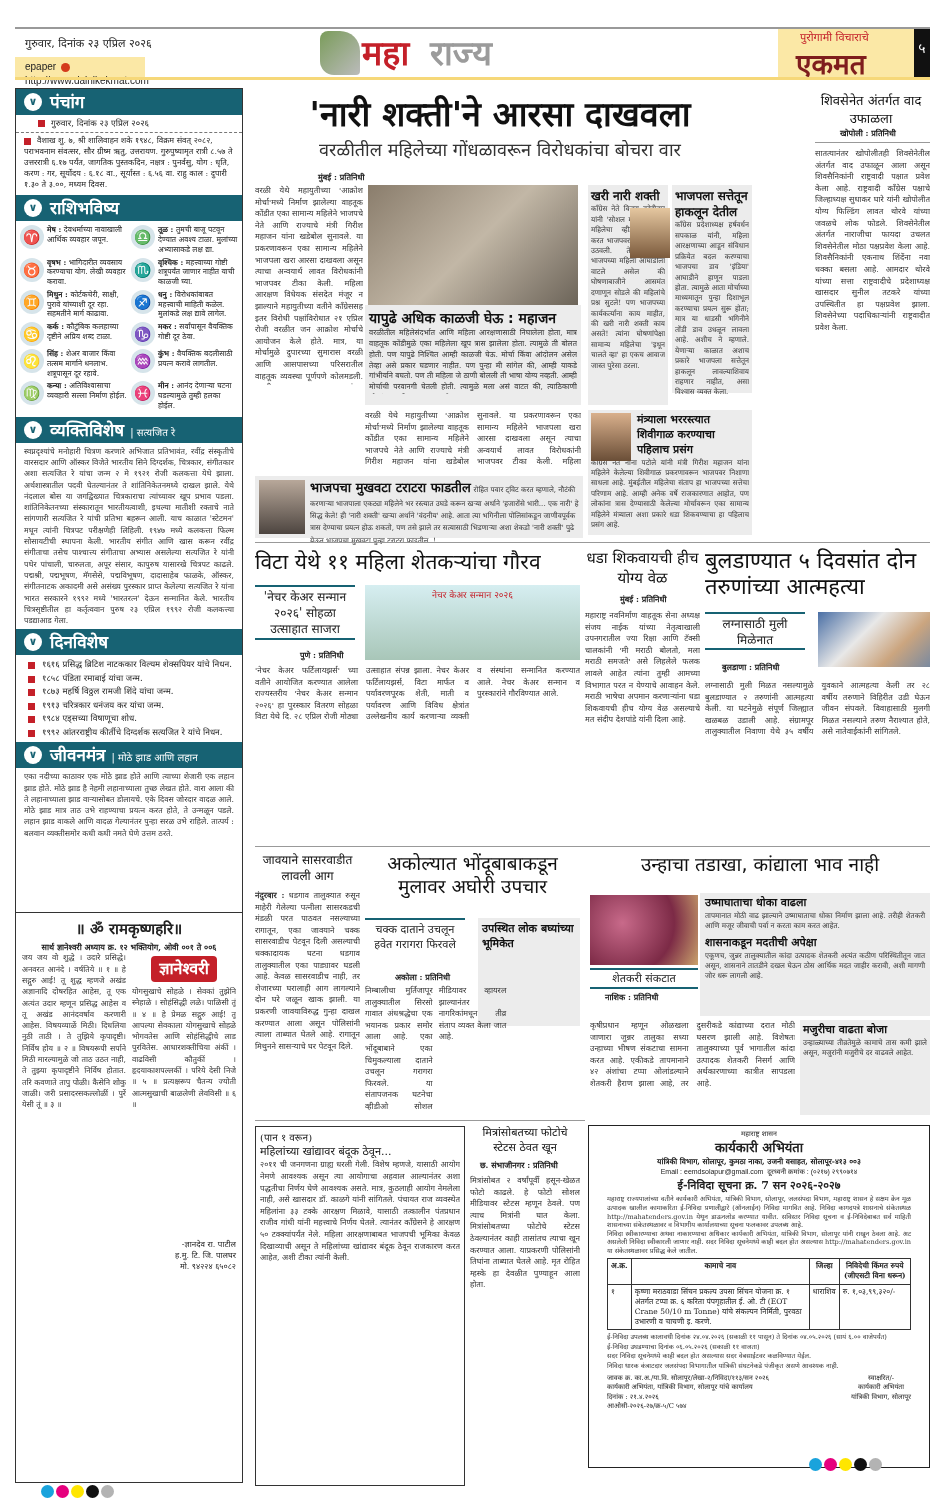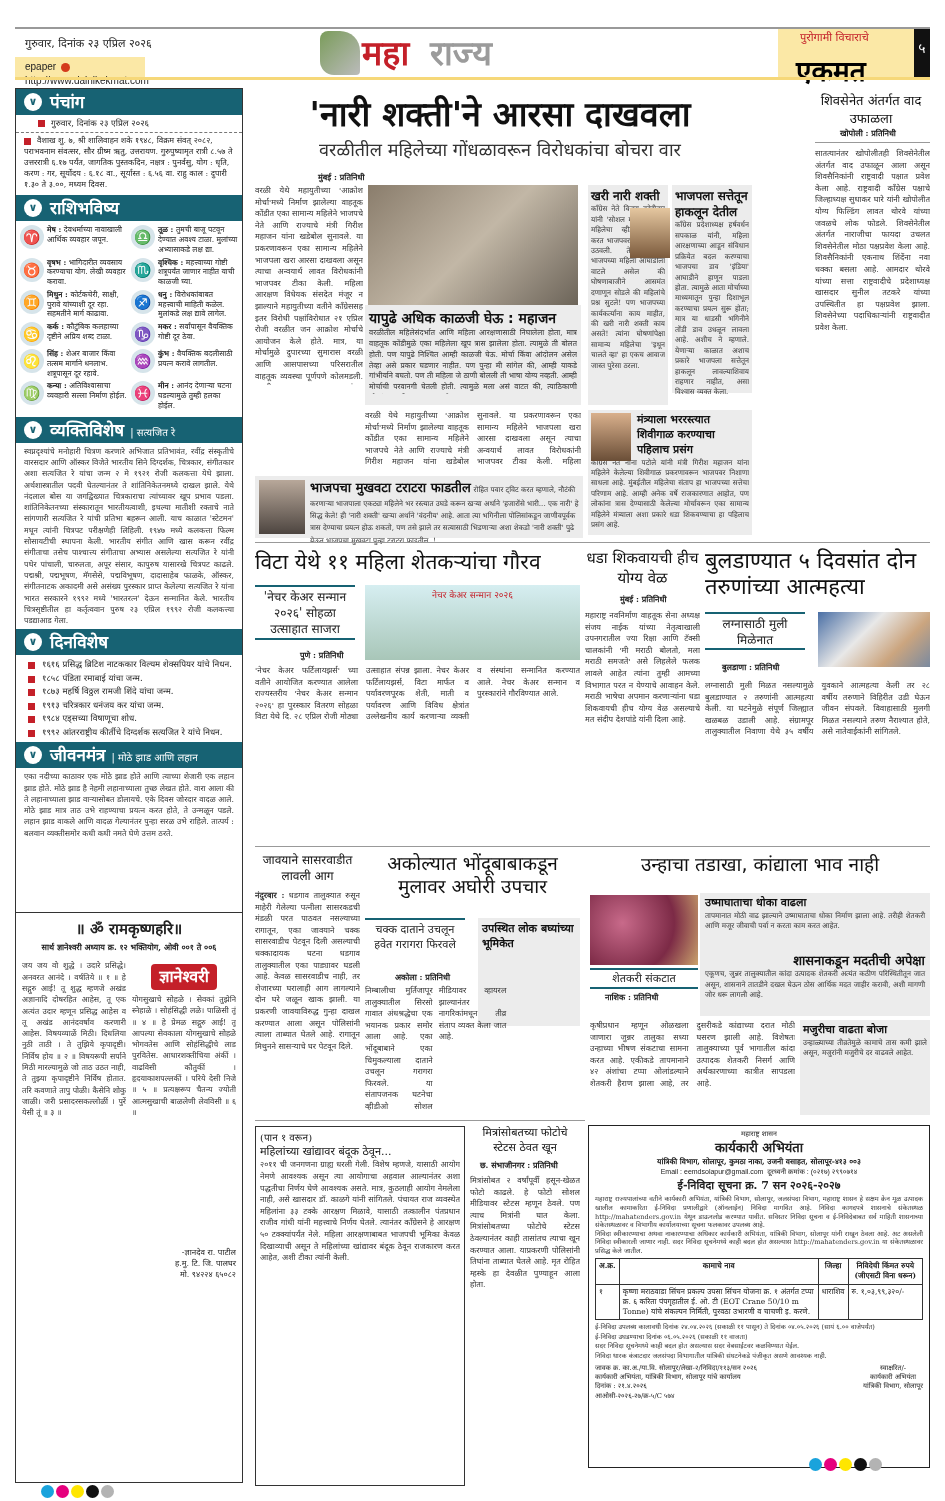--- a/index.html
+++ b/index.html
@@ -10,38 +10,38 @@
 .mast{left:15px;top:27px;width:915px;height:50px;border-top:2px solid #999;}
 .mast .date{left:10px;top:8px;font-size:11px}
 .mast .url{left:0;top:28px;width:130px;height:20px;background:#fbe8a6;padding:3px 10px;font-size:10px;font-family:"Liberation Sans",sans-serif}
 .mast .url .dot{display:inline-block;width:9px;height:9px;border-radius:50%;background:#d43b1c;vertical-align:middle;margin:0 2px}
 .mast .logo{left:305px;top:2px;width:330px;height:46px;}
 .mast .logo .mapbox{left:0;top:0;width:40px;height:44px;background:linear-gradient(135deg,#7a9c5a,#bbb);border-radius:8px 20px 4px 14px}
 .mast .logo .t1{left:42px;top:0;font-size:34px;font-weight:bold;color:#c42029;font-family:"DejaVu Sans",sans-serif}
 .mast .logo .t2{left:110px;top:0;font-size:34px;font-weight:bold;color:#9b9b9b;font-family:"DejaVu Sans",sans-serif}
 .mast .brand{left:763px;top:0;width:136px;height:48px;background:#fbe8a6}
 .mast .brand .tag{left:22px;top:2px;font-size:11px;color:#c42029}
-.mast .brand .name{left:18px;top:24px;font-size:28px;font-weight:bold;color:#000000;font-family:"DejaVu Sans",sans-serif}
+.mast .brand .name{left:18px;top:17px;font-size:28px;font-weight:bold;color:#7f1d1d;font-family:"DejaVu Sans",sans-serif}
 .mast .pg{left:899px;top:0;width:16px;height:48px;background:#111;color:#fff;font-size:14px;text-align:center;padding-top:10px}
 .yellowline{left:15px;top:77px;width:915px;height:3px;background:#f6d879}
 
 .lcol{left:15px;top:88px;width:228px;border:1px solid #333;height:1395px}
 .sechead{position:relative;background:#176273;color:#fff;height:26px;font-size:17px;font-weight:bold;font-family:"DejaVu Sans",sans-serif;padding-left:34px;line-height:26px}
 .sechead .chev{position:absolute;left:8px;top:4px;width:18px;height:18px;border-radius:50%;background:#fff;color:#176273;font-size:11px;line-height:18px;text-align:center}
 .sechead .sub{font-size:10px;font-weight:normal;margin-left:6px}
 .lpad{padding:3px 8px;font-size:8.5px}
 .bullet{display:inline-block;width:7px;height:7px;background:#c42029;margin-right:6px;vertical-align:middle}
 .rashi{display:grid;grid-template-columns:1fr 1fr;gap:3px 4px;padding:4px}
 .rashi .r{display:flex;gap:3px;font-size:7.5px;line-height:1.3}
 .rashi .ic{flex:0 0 24px;height:24px;border-radius:50%;background:#d6e4ea;font-size:14px;text-align:center;line-height:24px}
 .rashi b{font-weight:bold}
 .dlist li{list-style:none;font-size:8.5px;padding:1px 0 1px 18px;position:relative}
 .dlist li:before{content:"";position:absolute;left:4px;top:4px;width:7px;height:7px;background:#c42029}
 .ramk{text-align:center;font-size:15px;font-weight:bold;margin-top:6px}
-.ramk2{text-align:center;font-size:8px;font-weight:bold;margin:2px 0 8px}
+.ramk2{text-align:center;font-size:8px;font-weight:bold;margin:2px 0 0}
 .two{display:flex;gap:6px;padding:0 6px}
 .two > div{flex:1;font-size:8px}
 .dnyan{background:#fff;text-align:center;margin:4px 0}
 .dnyan .logo{display:inline-block;background:#c42029;color:#fff;font-size:16px;font-weight:bold;padding:2px 8px;border-radius:4px;font-family:"DejaVu Sans",sans-serif}
 
 .h1{font-family:"DejaVu Sans",sans-serif;font-weight:bold;color:#111}
 .byline{font-size:8px;font-weight:bold}
 .col{font-size:8px;text-align:justify;line-height:1.45;color:#333}
 .photo{background:linear-gradient(135deg,#8a7d6c,#c2b7a6 50%,#6b6358)}
 .graybox{background:#ececec}
@@ -243,32 +243,32 @@
 
 <div class="abs h1" style="left:470px;top:1126px;width:110px;font-size:11px;font-weight:normal;text-align:center">मित्रांसोबतच्या फोटोचे स्टेटस ठेवत खून</div>
 <div class="abs byline" style="left:480px;top:1160px">छ. संभाजीनगर : प्रतिनिधी</div>
 <div class="abs col" style="left:470px;top:1175px;width:110px;height:310px;overflow:hidden">मित्रांसोबत २ वर्षांपूर्वी हसून-खेळत फोटो काढले. हे फोटो सोशल मीडियावर स्टेटस म्हणून ठेवले. पण त्याच मित्रांनी घात केला. मित्रांसोबतच्या फोटोचे स्टेटस ठेवल्यानंतर काही तासांतच त्याचा खून करण्यात आला. याप्रकरणी पोलिसांनी तिघांना ताब्यात घेतले आहे. मृत रोहित म्हस्के हा देवळीत पुण्याहून आला होता.</div>
 
 <div class="abs h1" style="left:590px;top:852px;width:340px;font-size:19px;font-weight:normal;text-align:center">उन्हाचा तडाखा, कांद्याला भाव नाही</div>
 <div class="abs photo" style="left:590px;top:895px;width:108px;height:70px;background:radial-gradient(circle at 30% 40%,#c86a8a,#7c2a46 60%,#c9a36c)"></div>
 <div class="abs graybox" style="left:700px;top:893px;width:230px;height:123px;padding:3px 5px">
   <div class="subhead" style="font-size:11px">उष्माघाताचा धोका वाढला</div>
   <div class="col" style="font-size:7.2px">तापमानात मोठी वाढ झाल्याने उष्माघाताचा धोका निर्माण झाला आहे. तरीही शेतकरी आणि मजूर जीवाची पर्वा न करता काम करत आहेत.</div>
-  <div class="subhead" style="font-size:13px;text-align:right;margin-top:20px">शासनाकडून मदतीची अपेक्षा</div>
+  <div class="subhead" style="font-size:11px;text-align:left;margin-top:4px">शासनाकडून मदतीची अपेक्षा</div>
   <div class="col" style="font-size:7.2px">एकूणच, जुन्नर तालुक्यातील कांदा उत्पादक शेतकरी अत्यंत कठीण परिस्थितीतून जात असून, शासनाने तातडीने दखल घेऊन ठोस आर्थिक मदत जाहीर करावी, अशी मागणी जोर धरू लागली आहे.</div>
 </div>
 <div class="abs tealrule" style="left:590px;top:968px;width:108px;padding-top:2px;font-size:11px;text-align:center;border-bottom:2px solid #176273">शेतकरी संकटात</div>
 <div class="abs byline" style="left:605px;top:992px">नाशिक : प्रतिनिधी</div>
 <div class="abs col" style="left:590px;top:1020px;width:205px;height:100px;overflow:hidden;column-count:2;column-gap:8px">कृषीप्रधान म्हणून ओळखला जाणारा जुन्नर तालुका सध्या उन्हाच्या भीषण संकटाचा सामना करत आहे. एकीकडे तापमानाने ४२ अंशांचा टप्पा ओलांडल्याने शेतकरी हैराण झाला आहे, तर दुसरीकडे कांद्याच्या दरात मोठी घसरण झाली आहे. विशेषतः तालुक्याच्या पूर्व भागातील कांदा उत्पादक शेतकरी निसर्ग आणि अर्थकारणाच्या कात्रीत सापडला आहे.</div>
 <div class="abs graybox" style="left:800px;top:1020px;width:130px;height:95px;padding:3px">
   <div class="subhead" style="font-size:11px">मजुरीचा वाढता बोजा</div>
   <div class="col" style="font-size:7.2px">उन्हाळ्याच्या तीव्रतेमुळे कामाचे तास कमी झाले असून, मजुरांनी मजुरीचे दर वाढवले आहेत.</div>
 </div>
 
-<div class="abs adbox" style="left:588px;top:1125px;width:342px;height:343px;padding:4px 6px">
+<div class="abs adbox" style="left:588px;top:1125px;width:342px;height:343px;padding:4px 18px">
   <div style="text-align:center;font-size:7px">महाराष्ट्र शासन</div>
   <div style="text-align:center;font-size:13px;font-weight:bold">कार्यकारी अभियंता</div>
   <div style="text-align:center;font-size:7.5px;font-weight:bold">यांत्रिकी विभाग, सोलापूर, कुमठा नाका, उजनी वसाहत, सोलापूर-४१३ ००३</div>
   <div style="text-align:center;font-size:7px;font-family:'Liberation Sans',sans-serif"><span>Email :</span> <span>eemdsolapur@gmail.com</span> &nbsp;<span>दूरध्वनी क्रमांक :</span> <span>(०२१७) २९९०७१४</span></div>
   <div style="text-align:center;font-size:11px;font-weight:bold;margin:2px 0">ई-निविदा सूचना क्र. 7 सन २०२६-२०२७</div>
   <div class="col" style="font-size:6.6px;line-height:1.3">महाराष्ट्र राज्यपालांच्या वतीने कार्यकारी अभियंता, यांत्रिकी विभाग, सोलापूर, जलसंपदा विभाग, महाराष्ट्र शासन हे सक्षम क्रेन मूळ उत्पादक खालील कामाकरिता ई-निविदा प्रणालीद्वारे (ऑनलाईन) निविदा मागवित आहे. निविदा कागदपत्रे शासनाचे संकेतस्थळ http://mahatenders.gov.in येथून डाऊनलोड करण्यात यावीत. सविस्तर निविदा सूचना व ई-निविदेबाबत सर्व माहिती शासनाच्या संकेतस्थळावर व विभागीय कार्यालयाच्या सूचना फलकावर उपलब्ध आहे.</div>
   <div class="col" style="font-size:6.6px;line-height:1.3">निविदा स्वीकारण्याचा अथवा नाकारण्याचा अधिकार कार्यकारी अभियंता, यांत्रिकी विभाग, सोलापूर यांनी राखून ठेवला आहे. अट असलेली निविदा स्वीकारली जाणार नाही. सदर निविदा सूचनेमध्ये काही बदल होत असल्यास http://mahatenders.gov.in या संकेतस्थळावर प्रसिद्ध केले जातील.</div>
   <table class="tend" style="margin-top:3px">
     <thead>
         <tr id="tend-head">

